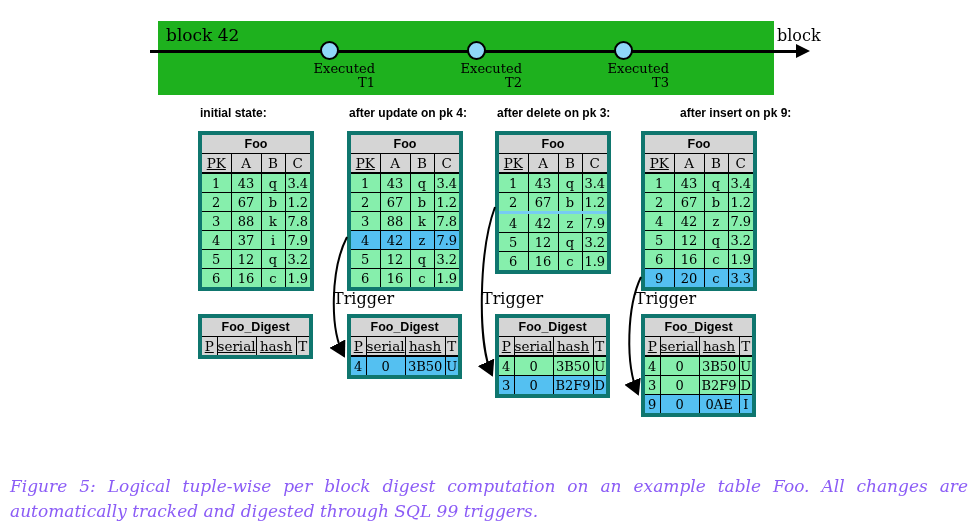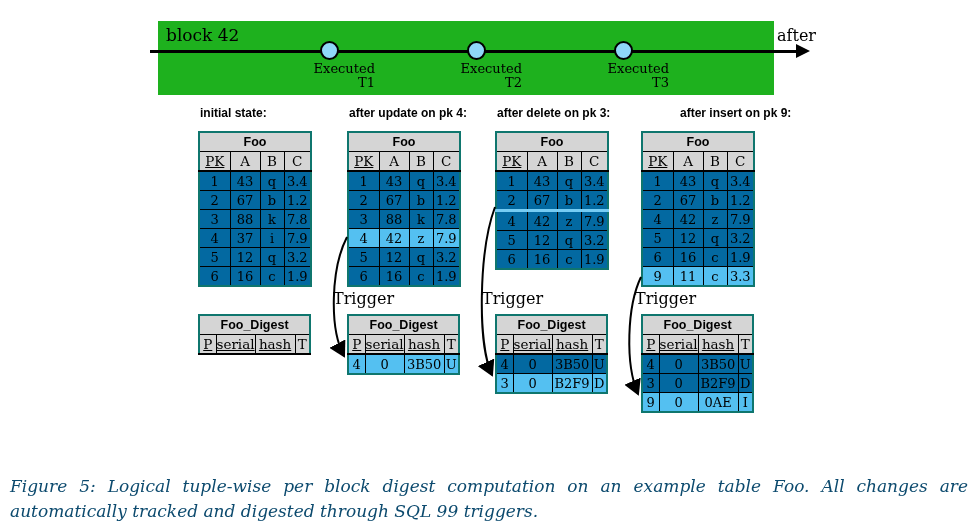--- a/index.html
+++ b/index.html
@@ -21,48 +21,48 @@
   .event-circle { position:absolute; width:15px; height:15px; border:2.5px solid #000;
                   border-radius:50%; background:var(--circle-blue); z-index:2; }
   .event-label { position:absolute; width:90px; text-align:right;
                  font-family:"DejaVu Serif", serif; font-size:13px; line-height:14px; color:#000; }
   
   .col-label { position:absolute; top:106px; font-size:12px; font-weight:bold; color:#000;margin-left:8px; }
   .trigger-label { position:absolute; top:289px; font-family:"DejaVu Serif", serif;
                    font-size:16px; color:#000; }
   
   table.dbtable { position:absolute; border-collapse:collapse; table-layout:fixed;
-                  border:2px solid #0f766e; background:#0369a1; }
+                  border:4px solid #0f766e; background:#86efac; }
   table.dbtable td { border:1px solid #000; text-align:center; padding:0; height:18px;
                      font-family:"DejaVu Serif", serif; font-size:13px; color:#000;
                      overflow:hidden; white-space:nowrap; }
   table.dbtable td.title { background:var(--header-gray); font-family:"Liberation Sans", sans-serif;
                            font-weight:bold; font-size:12.5px; border-bottom:1px solid #000; }
   table.dbtable td.hdr { background:var(--header-gray); border-bottom:2px solid #000; font-size:13.5px; }
   table.dbtable td.hdr.key { text-decoration:underline; }
   table.dbtable tr.hl td { background:var(--highlight-blue); }
   table.dbtable tr.del-below td { border-bottom:3px solid var(--delete-line-blue); }
   
   #arrow-overlay { position:absolute; left:0; top:0; width:979px; height:528px;
                    pointer-events:none; z-index:3; }
   
   #caption { position:absolute; left:10px; top:457px; width:958px;
              font-family:"DejaVu Serif", serif; font-style:italic; font-size:17px;
-             line-height:1.45; text-align:justify; color:#0c4a6e; }
+             line-height:1.45; text-align:justify; color:#8b5cf6; }
 </style>
 </head>
 <body>
 
 <div id="canvas" style="--banner-green: #1eb11e; --circle-blue: #8fd8f8; --highlight-blue: #54c0f1; --delete-line-blue: #76ccf3; --header-gray: #d5d5d5;">
 
   <div id="banner"></div>
   <div id="timeline"></div>
   <div id="timeline-head"></div>
   <div id="block-label">block 42</div>
-  <div id="time-label">after</div>
+  <div id="time-label">block</div>
   <div id="events">
       <div class="event-circle" style="left: 320px; top: 41px;"></div>
       <div class="event-label" style="left: 285px; top: 62px;">
         <div>Executed</div>
         <div>T1</div>
       </div>
       <div class="event-circle" style="left: 467px; top: 41px;"></div>
       <div class="event-label" style="left: 432px; top: 62px;">
         <div>Executed</div>
         <div>T2</div>
@@ -357,21 +357,21 @@
             <td>3.2</td>
           </tr>
           <tr class="">
             <td>6</td>
             <td>16</td>
             <td>c</td>
             <td>1.9</td>
           </tr>
           <tr class="hl">
             <td>9</td>
-            <td>11</td>
+            <td>20</td>
             <td>c</td>
             <td>3.3</td>
           </tr>
         </tbody>
       </table>
       <div class="trigger-label" style="left: 635px;">Trigger</div>
       <table class="dbtable" style="left: 641px; top: 314px;">
         <colgroup>
           <col style="width: 17px;">
           <col style="width: 39px;">

